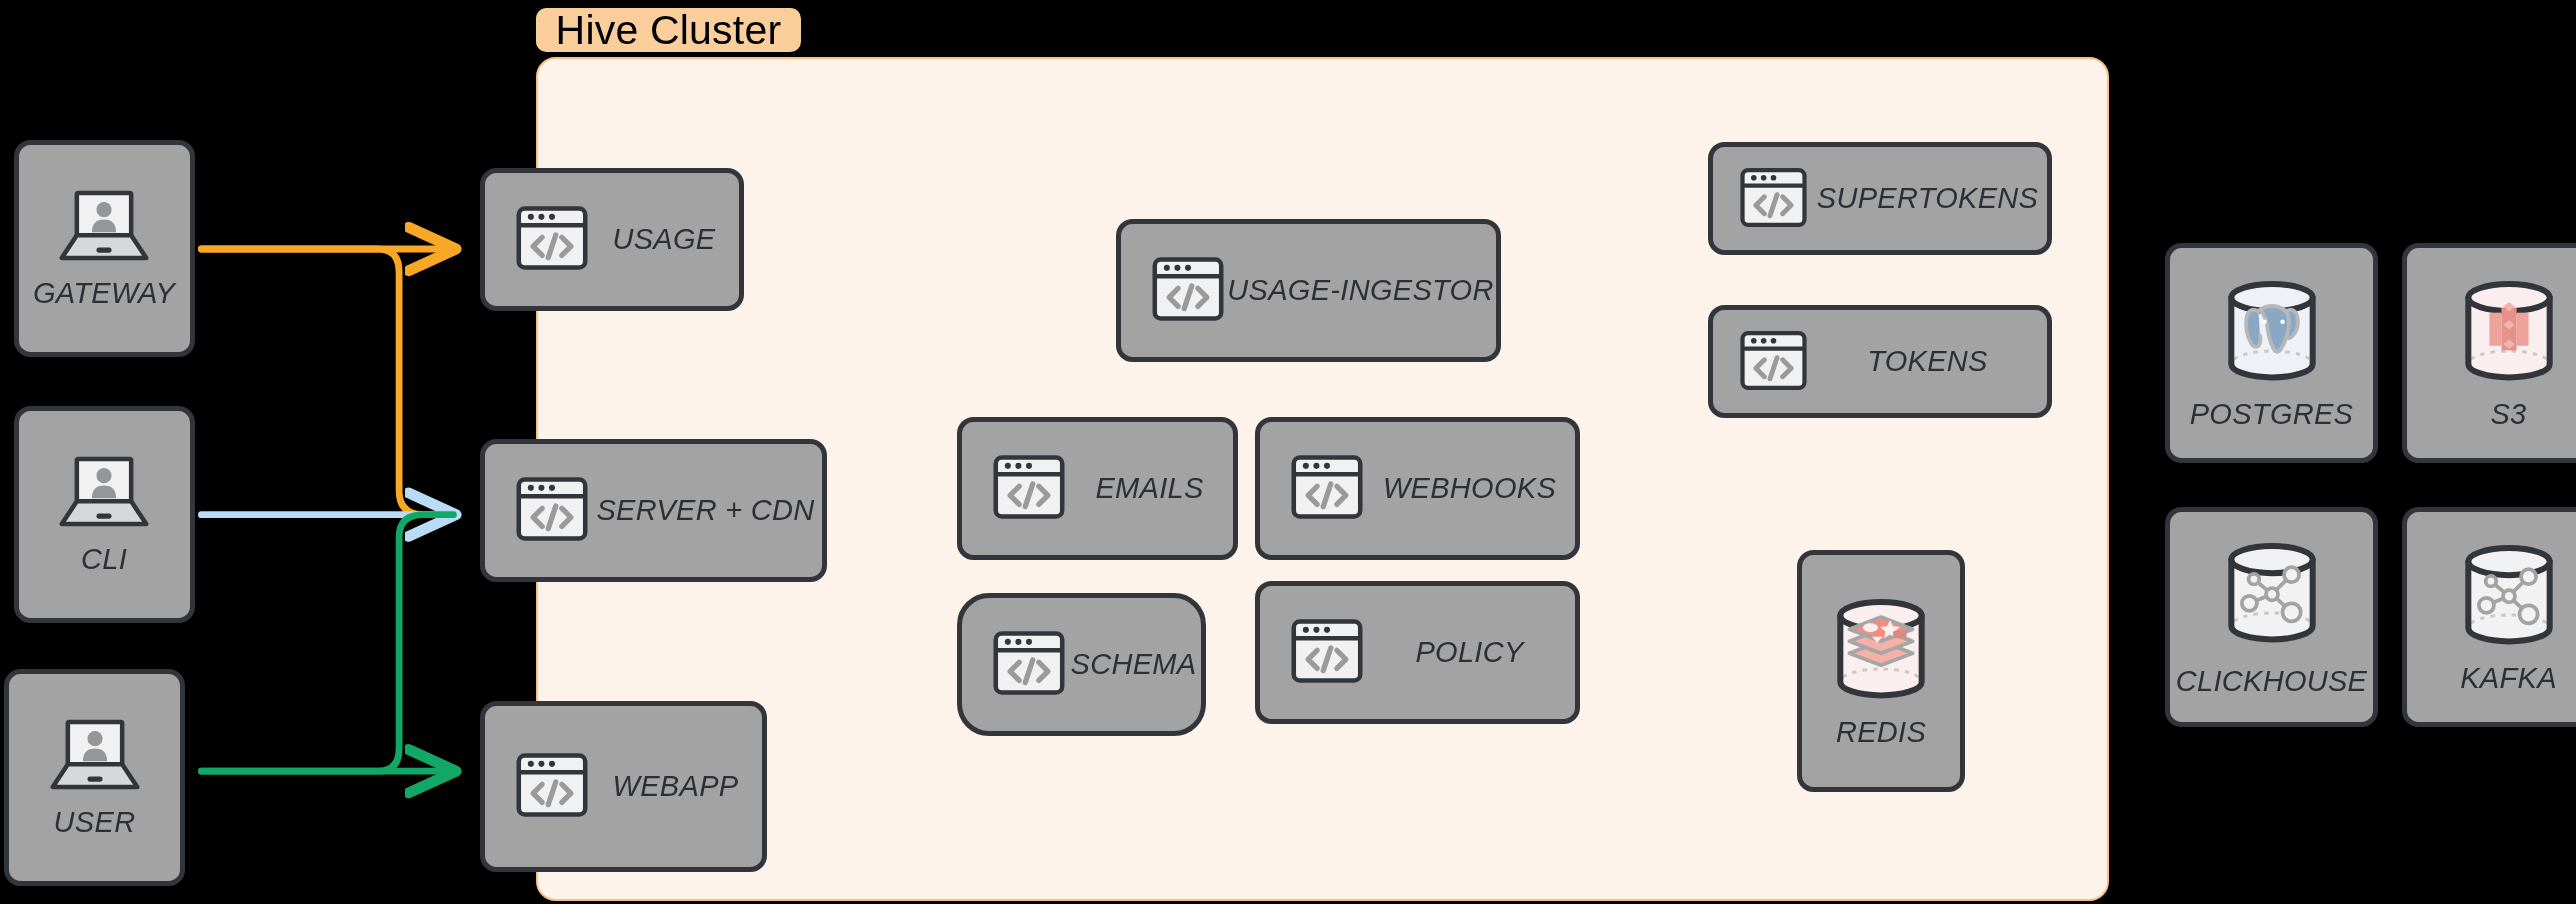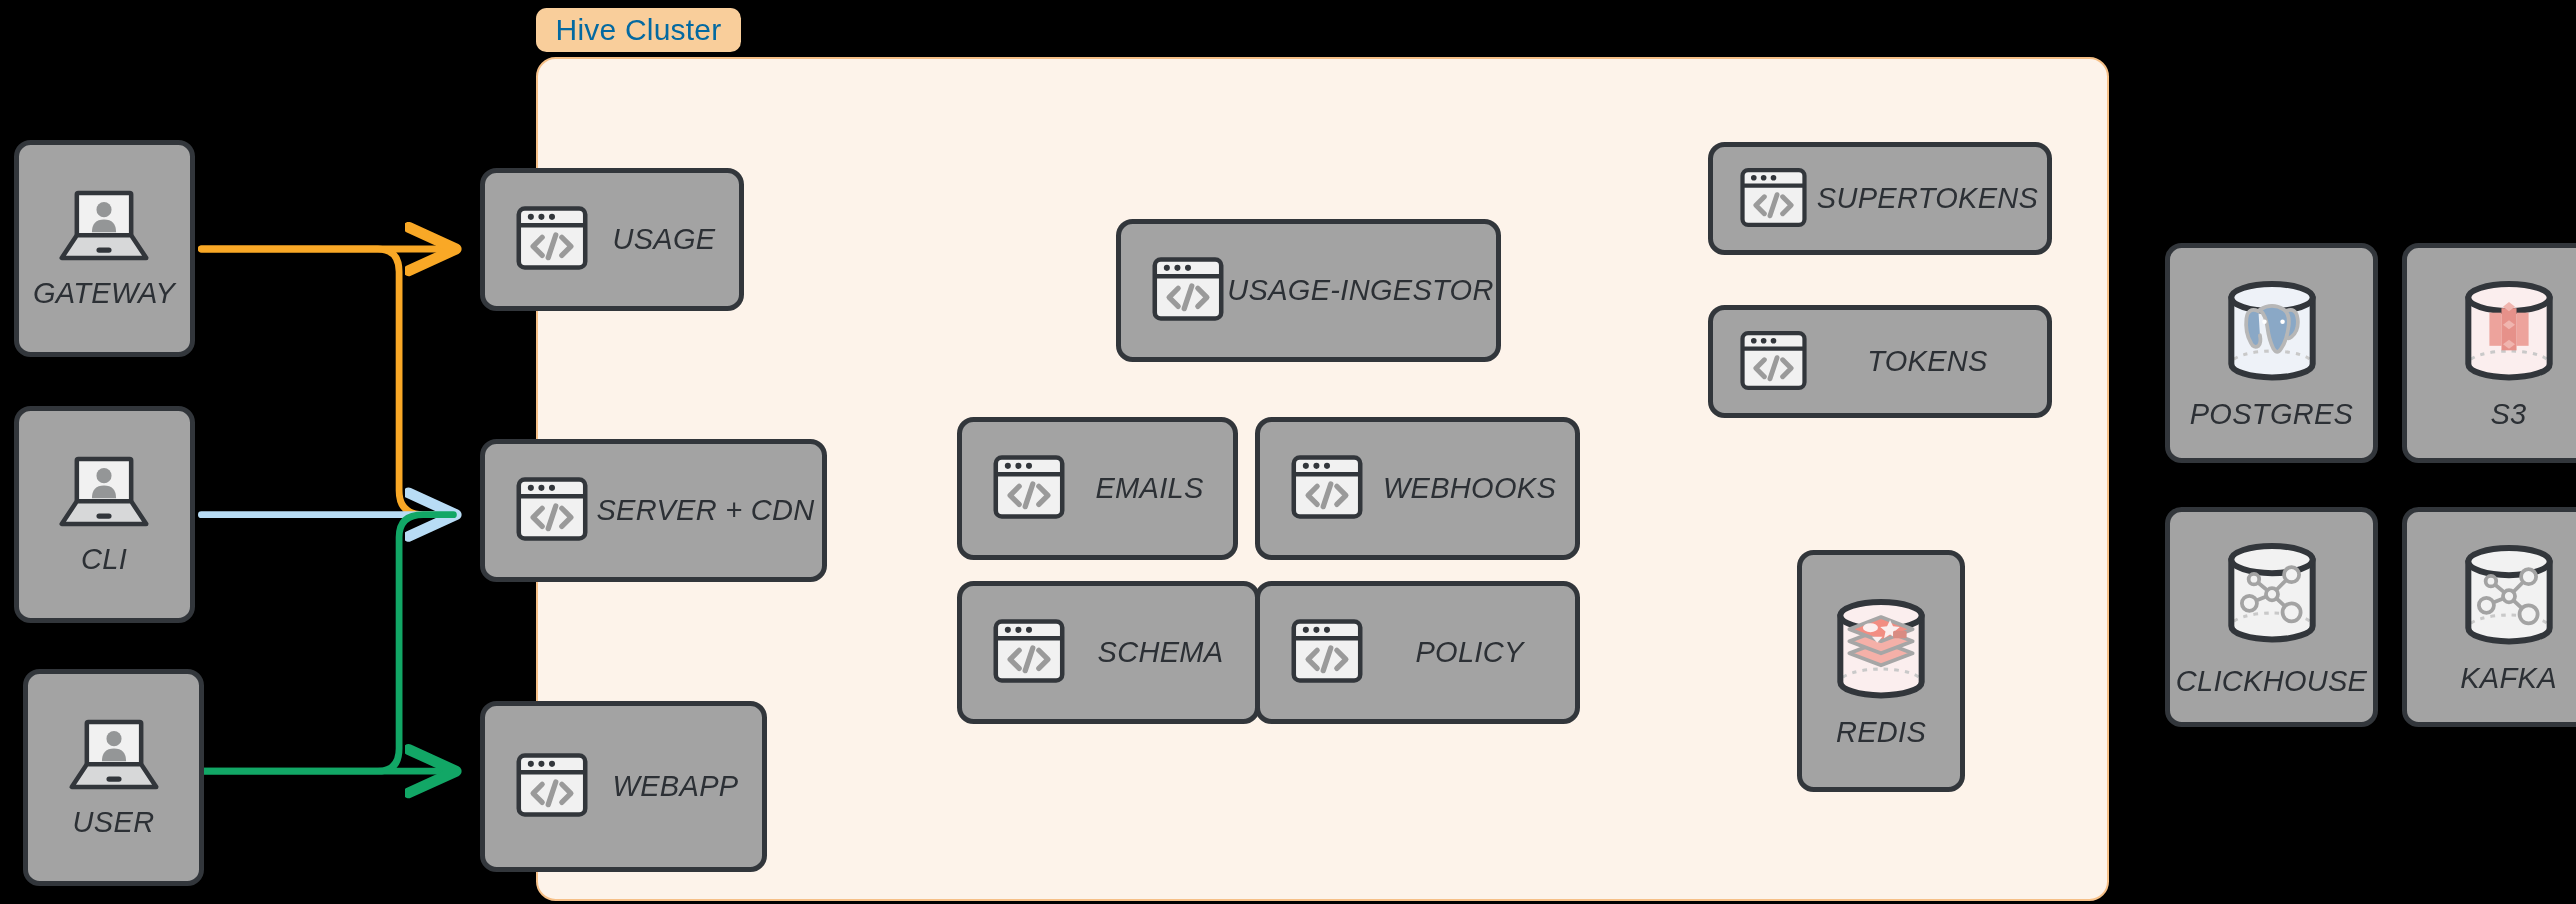--- a/index.html
+++ b/index.html
@@ -5,21 +5,21 @@
   html,body{margin:0;padding:0;background:#000;}
   body{width:2576px;height:904px;position:relative;overflow:hidden;
        font-family:"Liberation Sans","DejaVu Sans",sans-serif;}
   #stage{position:absolute;inset:0;width:2576px;height:904px;background:#000;}
 
   
   .cluster-panel{position:absolute;left:536px;top:57px;width:1569px;height:840px;
       background:#fdf3ea;border:2.3px solid #f6c088;border-radius:19.6px;}
   .cluster-badge{position:absolute;left:536px;top:8.3px;height:44px;
       background:#f9ce9b;border-radius:10.6px;display:flex;align-items:center;
-      padding:0 19.6px;font-size:30px;color:#0369a1;letter-spacing:0.2px;white-space:nowrap;}
+      padding:0 19.6px;font-size:41px;color:#000000;letter-spacing:0.2px;white-space:nowrap;}
 
   
   .card{position:absolute;background:#a3a3a3;border:5.3px solid #32363b;border-radius:16.6px;
         box-sizing:border-box;}
   .node-card{display:flex;flex-direction:column;align-items:center;justify-content:center;gap:7.5px;}
   .svc-card{display:flex;flex-direction:row;align-items:center;}
 
   .label{font-style:italic;color:#2c3035;white-space:nowrap;font-size:29px;letter-spacing:0.3px;}
 
   
@@ -84,21 +84,21 @@
         <circle cx="66" cy="30" r="10" fill="#949697"></circle>
         <path d="M50,60 q0-17 16-17 q16,0 16,17 z" fill="#949697"></path>
         <path d="M30,64 L10,94 h112 L102,64 z" fill="#d7d8d9" stroke="#32363b" stroke-width="6" stroke-linejoin="round"></path>
         <rect x="56" y="80" width="20" height="7" rx="3.5" fill="#32363b"></rect>
         <line x1="30" y1="64" x2="102" y2="64" stroke="#32363b" stroke-width="3" stroke-dasharray="5 5"></line>
       </svg>
     </span>
     <span class="label">CLI</span>
   </div>
 
-  <div class="card node-card" style="left:23px;top:669px;width:181px;height:217px;">
+  <div class="card node-card" style="left:4px;top:669px;width:181px;height:217px;">
     <span class="ico">
       <svg width="100" height="80" viewBox="0 0 132 106">
         <rect x="30" y="8" width="72" height="56" rx="2" fill="#f1f1f1" stroke="#32363b" stroke-width="6"></rect>
         <circle cx="66" cy="30" r="10" fill="#949697"></circle>
         <path d="M50,60 q0-17 16-17 q16,0 16,17 z" fill="#949697"></path>
         <path d="M30,64 L10,94 h112 L102,64 z" fill="#d7d8d9" stroke="#32363b" stroke-width="6" stroke-linejoin="round"></path>
         <rect x="56" y="80" width="20" height="7" rx="3.5" fill="#32363b"></rect>
         <line x1="30" y1="64" x2="102" y2="64" stroke="#32363b" stroke-width="3" stroke-dasharray="5 5"></line>
       </svg>
     </span>
@@ -182,21 +182,21 @@
         <path d="M5,32 H93" stroke="#32363b" stroke-width="6"></path>
         <circle cx="21" cy="21" r="4" fill="#32363b"></circle>
           <circle cx="35" cy="21" r="4" fill="#32363b"></circle>
           <circle cx="49" cy="21" r="4" fill="#32363b"></circle>
         <path d="M36,48 L24,60 L36,72 M62,48 L74,60 L62,72 M54,45 L44,75" fill="none" stroke="#9a9a9a" stroke-width="7" stroke-linecap="round" stroke-linejoin="round"></path>
       </svg>
     </span>
     <span class="label svc-label">WEBHOOKS</span>
   </div>
 
-  <div class="card svc-card" style="left:957px;top:581px;width:303px;height:143px;">
+  <div class="card svc-card" style="left:957px;top:593px;width:249px;height:143px;border-radius:32px;">
     <span class="ico" style="margin-left:30px;">
       <svg width="74" height="74" viewBox="0 0 98 98">
         <rect x="5" y="10" width="88" height="78" rx="8" fill="#f1f1f1" stroke="#32363b" stroke-width="6"></rect>
         <path d="M5,32 H93" stroke="#32363b" stroke-width="6"></path>
         <circle cx="21" cy="21" r="4" fill="#32363b"></circle>
           <circle cx="35" cy="21" r="4" fill="#32363b"></circle>
           <circle cx="49" cy="21" r="4" fill="#32363b"></circle>
         <path d="M36,48 L24,60 L36,72 M62,48 L74,60 L62,72 M54,45 L44,75" fill="none" stroke="#9a9a9a" stroke-width="7" stroke-linecap="round" stroke-linejoin="round"></path>
       </svg>
     </span>

